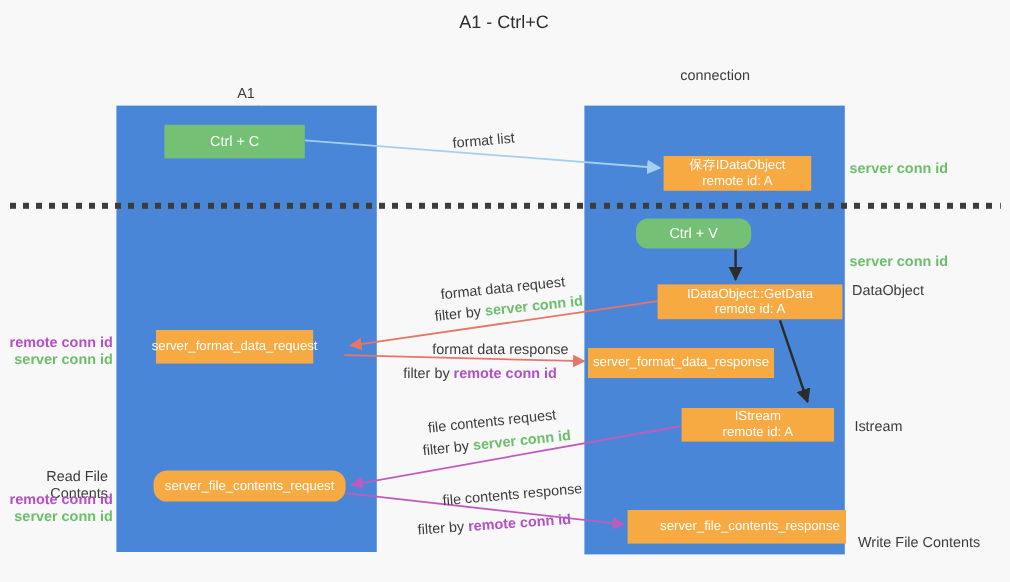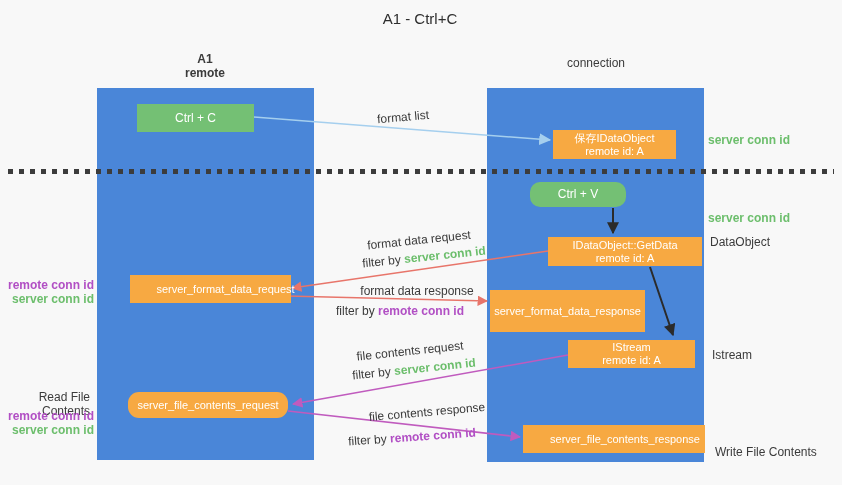--- a/index.html
+++ b/index.html
@@ -44,21 +44,21 @@
   .side-label.dark{color:#3b3b3b;}
   .left-col{text-align:right;line-height:14px;font-size:12px;z-index:5;}
 </style>
 </head>
 <body>
 
 <div class="abs title">
   <div>A1 - Ctrl+C</div>
 </div>
 
-<div class="abs lane-header" style="left:145px;top:52px;font-weight:bold;">
+<div class="abs lane-header" style="left:145px;top:71px;">
   <div>A1</div>
   <div>remote</div>
 </div>
 <div class="abs lane-header" style="left:536px;top:56px;">
   <div>connection</div>
 </div>
 
 <div class="abs lane" style="left:97px;top:88px;width:217px;height:372px;"></div>
 <div class="abs lane" style="left:487px;top:88px;width:217px;height:374px;"></div>
 
@@ -95,24 +95,24 @@
   <div>保存IDataObject</div>
   <div>remote id: A</div>
 </div>
 <div class="abs node green" style="left:530px;top:182px;width:96px;height:25px;border-radius:10px;">
   <div>Ctrl + V</div>
 </div>
 <div class="abs node orange" style="left:548px;top:237px;width:154px;height:29px;">
   <div>IDataObject::GetData</div>
   <div>remote id: A</div>
 </div>
-<div class="abs node orange" style="left:130px;top:275px;width:131px;height:28px;padding-left:30px;">
+<div class="abs node orange" style="left:130px;top:275px;width:131px;height:28px;">
   <div>server_format_data_request</div>
 </div>
-<div class="abs node orange" style="left:490px;top:290px;width:155px;height:42px;">
+<div class="abs node orange" style="left:490px;top:290px;width:155px;height:25px;">
   <div>server_format_data_response</div>
 </div>
 <div class="abs node orange" style="left:568px;top:340px;width:127px;height:28px;">
   <div>IStream</div>
   <div>remote id: A</div>
 </div>
 <div class="abs node orange" style="left:128px;top:392px;width:160px;height:26px;border-radius:11px;">
   <div>server_file_contents_request</div>
 </div>
 <div class="abs node orange" style="left:523px;top:425px;width:160px;height:28px;padding-left:22px;">

